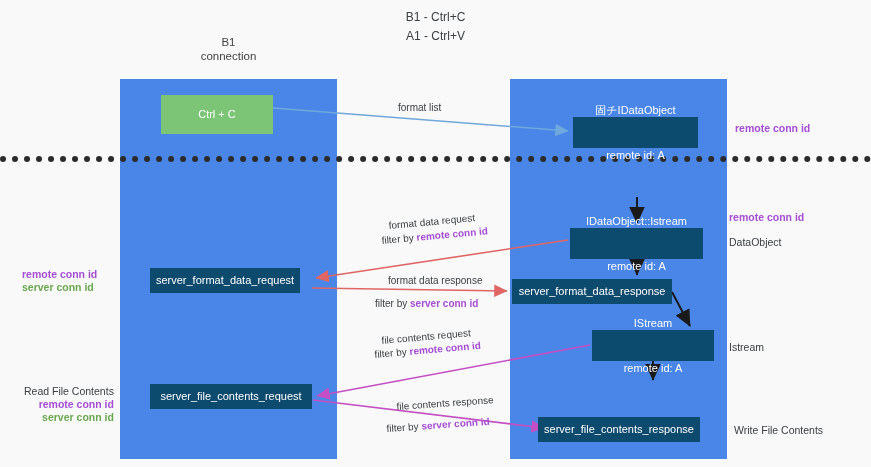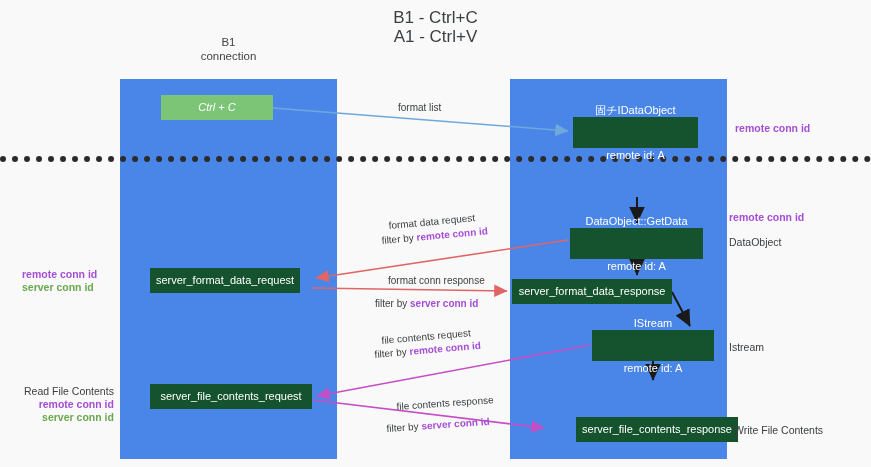--- a/index.html
+++ b/index.html
@@ -25,47 +25,47 @@
     width:217px;
   }
   #hdr-b1{left:120px;top:36px;}
   #hdr-a1{left:510px;top:46px;}
   .lane-header .t1{display:block;}
   .lane-header .t2{display:block;}
 
   
   #title{
     position:absolute;left:0;top:8px;width:871px;text-align:center;
-    font-size:17px;line-height:19px;color:#3c4043;
+    font-size:12px;line-height:19px;color:#3c4043;
   }
   #title span{display:block;}
 
   
   .node{
     position:absolute;
     display:flex;flex-direction:column;
     align-items:center;justify-content:center;
     color:#ffffff;font-size:11px;line-height:13px;
     text-align:center;
     box-sizing:border-box;
   }
   .node.green{background:#7cc576;}
-  .node.orange{background:#14532d;gap:32px;}
+  .node.orange{background:#0c4a6e;gap:32px;}
   .node .l1{display:block;}
   .node .l2{display:block;}
 
-  #n-ctrlc{left:161px;top:95px;width:112px;height:25px;font-style:italic;}
+  #n-ctrlc{left:161px;top:95px;width:112px;height:39px;}
   #n-idataobject{left:573px;top:117px;width:125px;height:31px;}
   #n-ctrlv{left:582px;top:172px;width:110px;height:25px;}
   #n-getdata{left:570px;top:228px;width:133px;height:31px;}
   #n-fmtreq{left:150px;top:268px;width:150px;height:25px;}
   #n-fmtresp{left:512px;top:279px;width:160px;height:25px;}
   #n-istream{left:592px;top:330px;width:122px;height:31px;}
   #n-filereq{left:150px;top:384px;width:162px;height:25px;}
-  #n-fileresp{left:576px;top:417px;width:162px;height:25px;}
+  #n-fileresp{left:538px;top:417px;width:162px;height:25px;}
 
   
   .side{
     position:absolute;font-size:10.5px;line-height:13px;
   }
   .side .purple{color:#a64dd6;font-weight:bold;display:block;}
   .side .green{color:#6aa84f;font-weight:bold;display:block;}
   .side .plain{color:#3c4043;display:block;}
 
   #side-remote-1{left:735px;top:122px;}
@@ -161,21 +161,21 @@
     <span class="l1">Ctrl + C</span>
   </div>
 
   <div class="node orange" id="n-idataobject">
     <span class="l1">固チIDataObject</span>
     <span class="l2">remote id: A</span>
   </div>
 
 
   <div class="node orange" id="n-getdata">
-    <span class="l1">DataObject::GetData</span>
+    <span class="l1">IDataObject::Istream</span>
     <span class="l2">remote id: A</span>
   </div>
 
   <div class="node orange" id="n-fmtreq">
     <span class="l1">server_format_data_request</span>
   </div>
 
   <div class="node orange" id="n-fmtresp">
     <span class="l1">server_format_data_response</span>
   </div>
@@ -198,21 +198,21 @@
   </div>
 
   <div class="elabel" id="el-fdr1">
     <span>format data request</span>
   </div>
   <div class="elabel" id="el-fdr2">
     <span>filter by </span><b>remote conn id</b>
   </div>
 
   <div class="elabel" id="el-fdresp1">
-    <span>format conn response</span>
+    <span>format data response</span>
   </div>
   <div class="elabel" id="el-fdresp2">
     <span>filter by </span><b>server conn id</b>
   </div>
 
   <div class="elabel" id="el-fcr1">
     <span>file contents request</span>
   </div>
   <div class="elabel" id="el-fcr2">
     <span>filter by </span><b>remote conn id</b>

